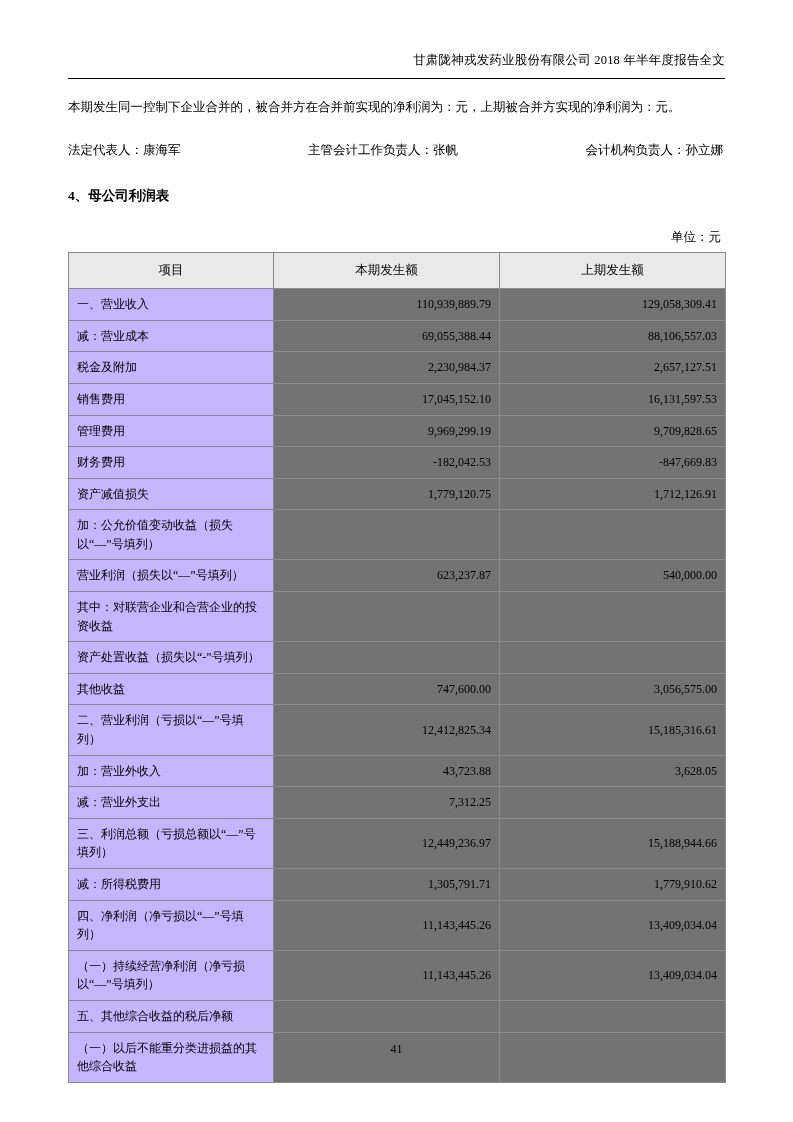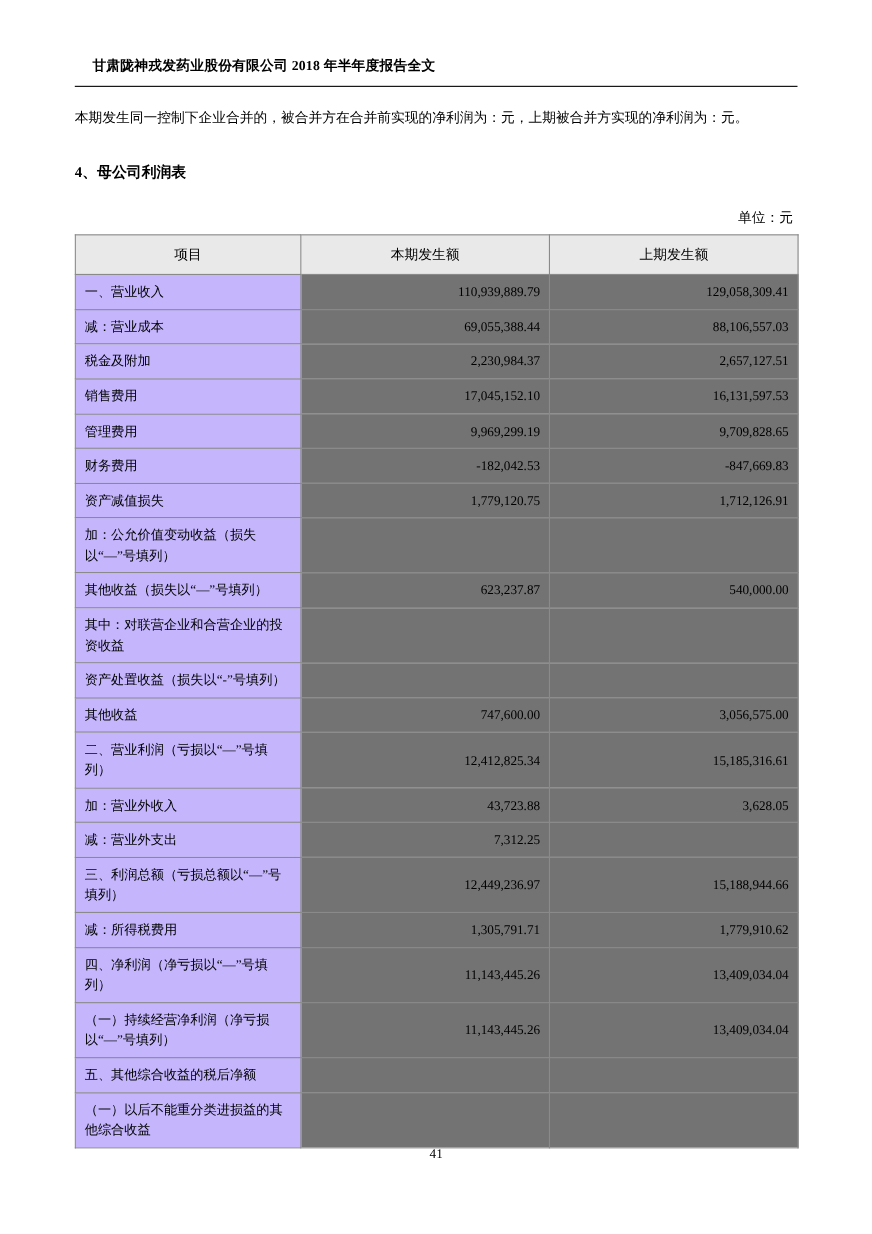--- a/index.html
+++ b/index.html
@@ -16,23 +16,23 @@
     font-family: "Liberation Serif", "DejaVu Serif", serif;
     color: #000000;
     box-sizing: border-box;
     overflow: hidden;
   }
   .header {
     position: absolute;
     top: 52px;
     left: 84px;
     right: 68px;
-    text-align: left;
-    font-size: 12.5px;
-    font-weight: bold;
+    text-align: right;
+    font-size: 12.5px;
+    font-weight: normal;
     letter-spacing: 0.2px;
   }
   .header-rule {
     position: absolute;
     top: 78px;
     left: 68px;
     width: 657px;
     border-bottom: 1.6px solid #000000;
   }
   .content {
@@ -117,20 +117,25 @@
 
 <div class="page">
 
   <div class="header">甘肃陇神戎发药业股份有限公司 2018 年半年度报告全文</div>
   <div class="header-rule"></div>
 
   <div class="content">
 
     <p class="para">本期发生同一控制下企业合并的，被合并方在合并前实现的净利润为：元，上期被合并方实现的净利润为：元。</p>
 
+    <div class="signatories">
+      <div>法定代表人：康海军</div>
+      <div>主管会计工作负责人：张帆</div>
+      <div>会计机构负责人：孙立娜</div>
+    </div>
 
     <div class="section-title">4、母公司利润表</div>
 
     <div class="unit-line">单位：元</div>
 
     <table class="fin">
       <colgroup>
         <col class="col-item">
         <col class="col-cur">
         <col class="col-prev">
@@ -177,21 +182,21 @@
             <td class="label ind2">资产减值损失</td>
             <td class="num">1,779,120.75</td>
             <td class="num">1,712,126.91</td>
           </tr>
           <tr>
             <td class="label ind1">加：公允价值变动收益（损失以“—”号填列）</td>
             <td class="num"></td>
             <td class="num"></td>
           </tr>
           <tr>
-            <td class="label ind2">其他收益（损失以“—”号填列）</td>
+            <td class="label ind2">营业利润（损失以“—”号填列）</td>
             <td class="num">623,237.87</td>
             <td class="num">540,000.00</td>
           </tr>
           <tr>
             <td class="label ind2">其中：对联营企业和合营企业的投资收益</td>
             <td class="num"></td>
             <td class="num"></td>
           </tr>
           <tr>
             <td class="label ind2">资产处置收益（损失以“-”号填列）</td>

